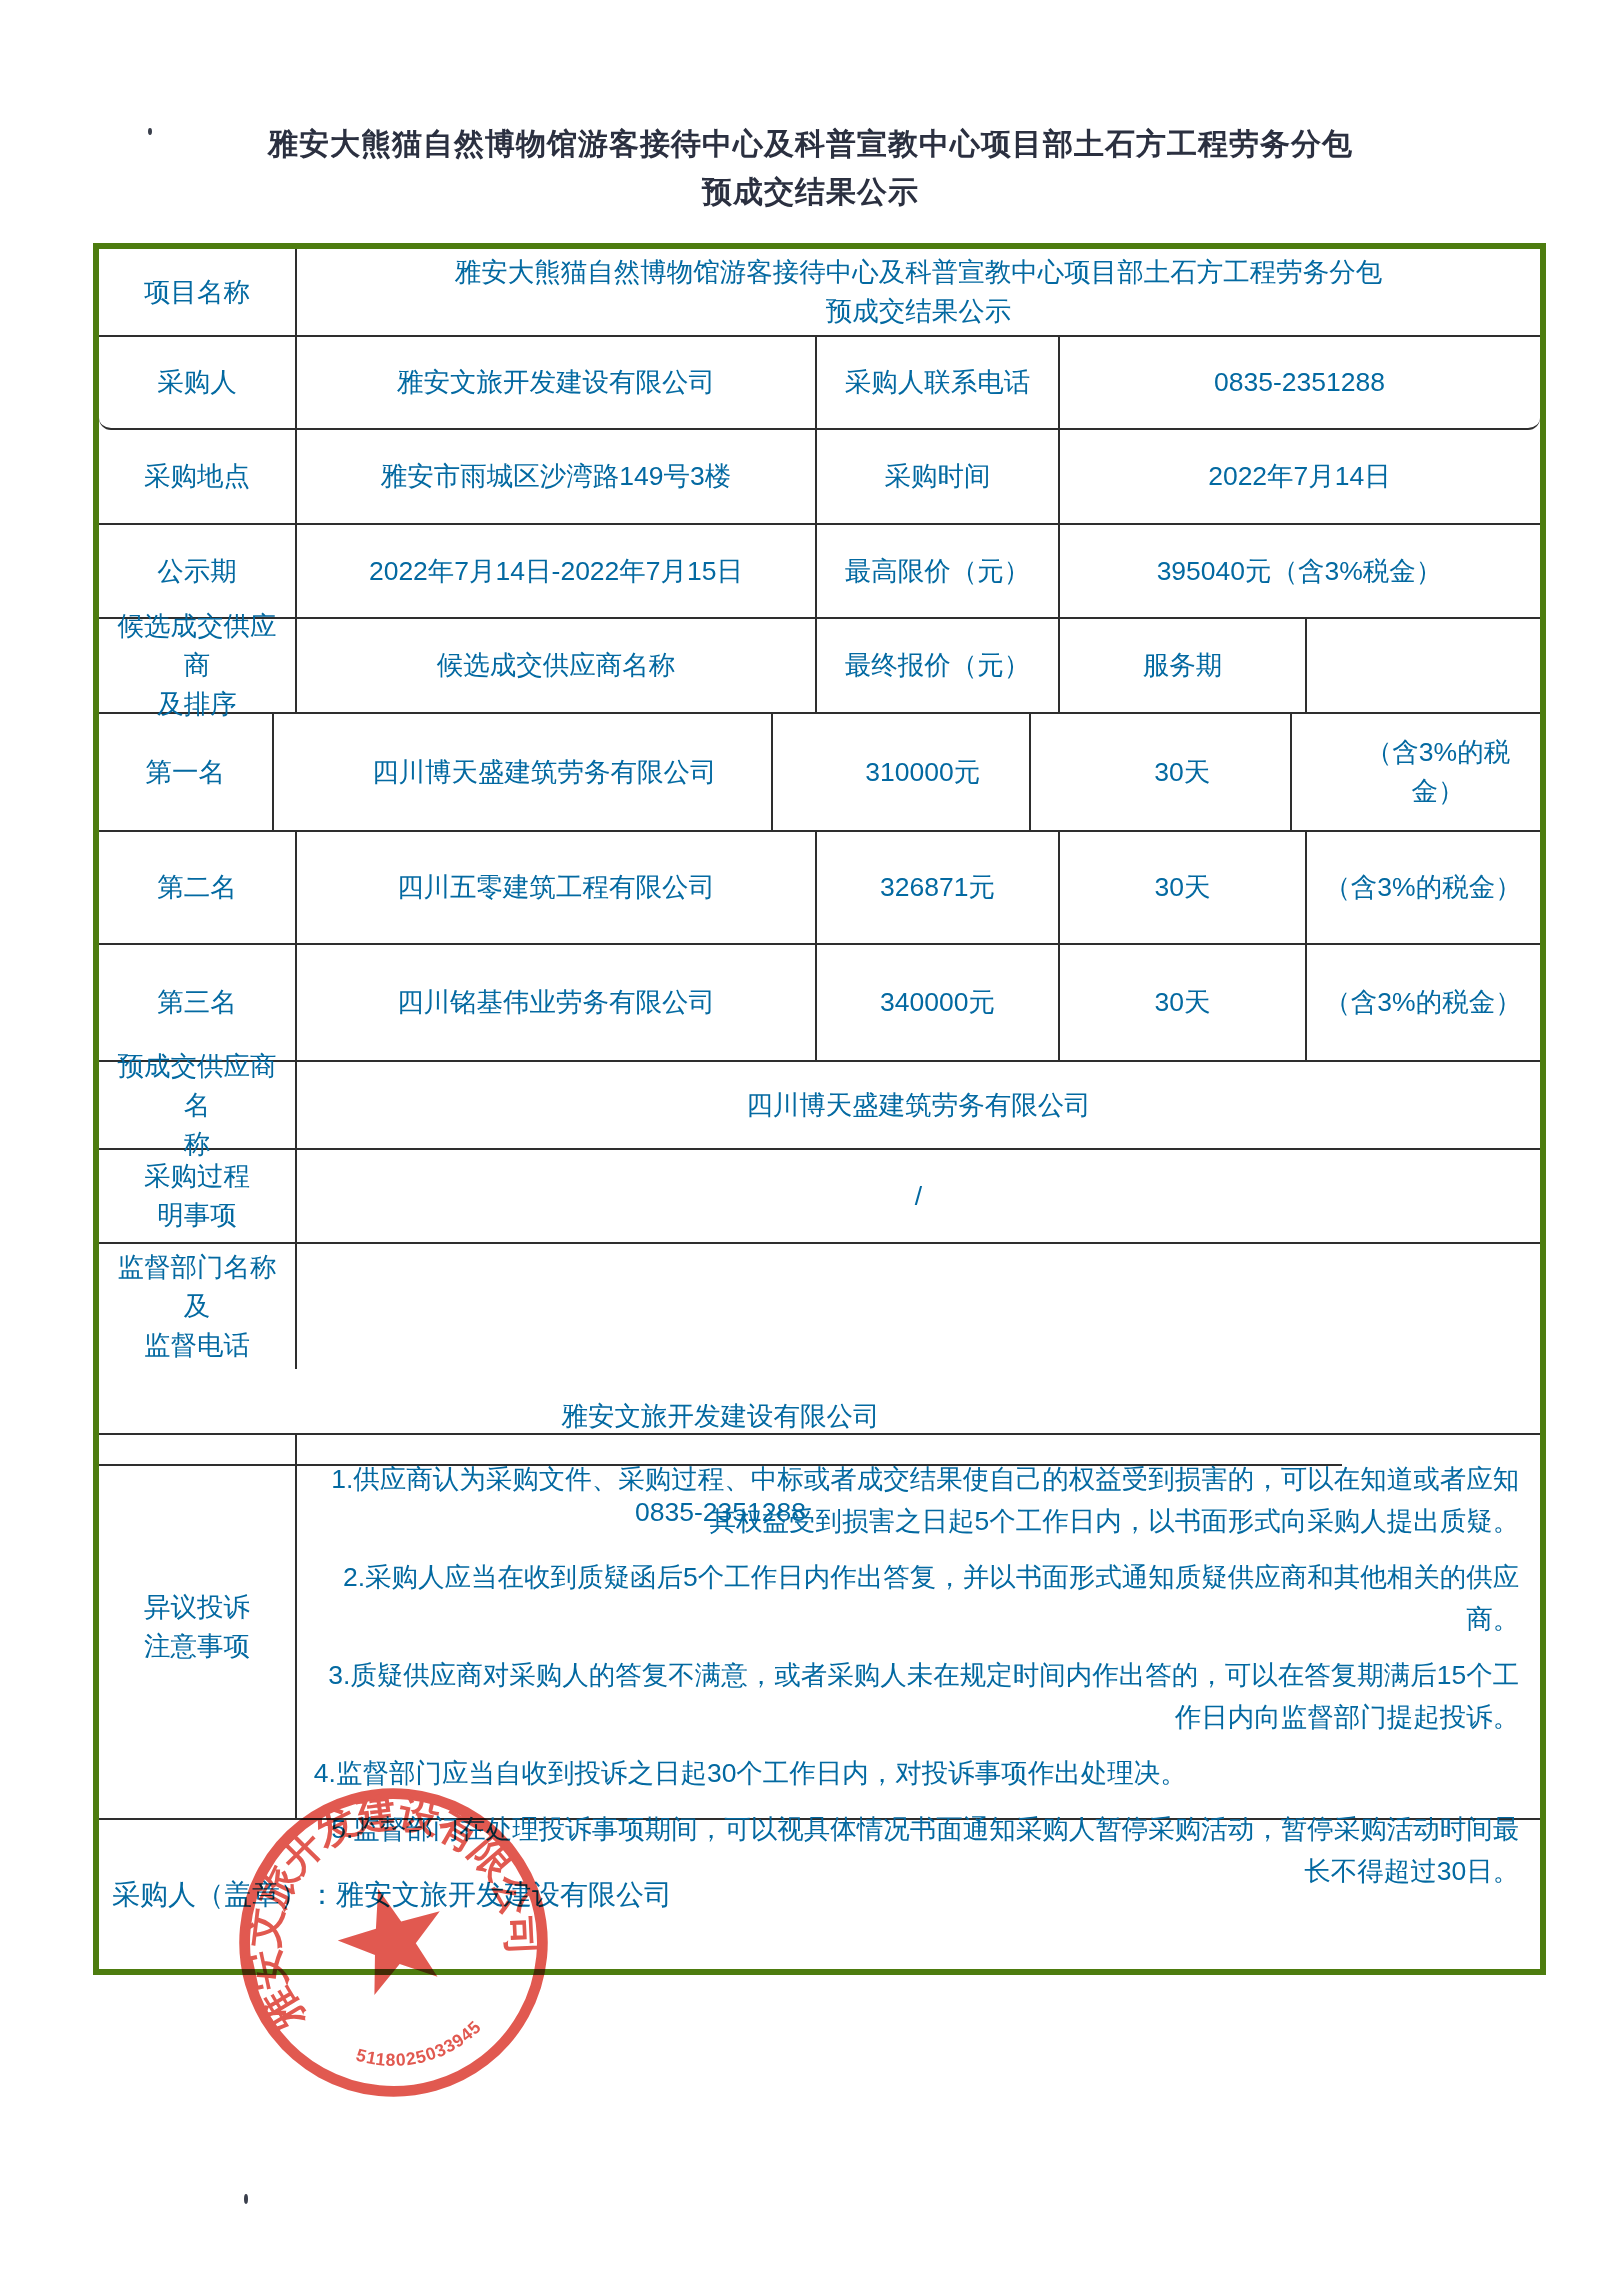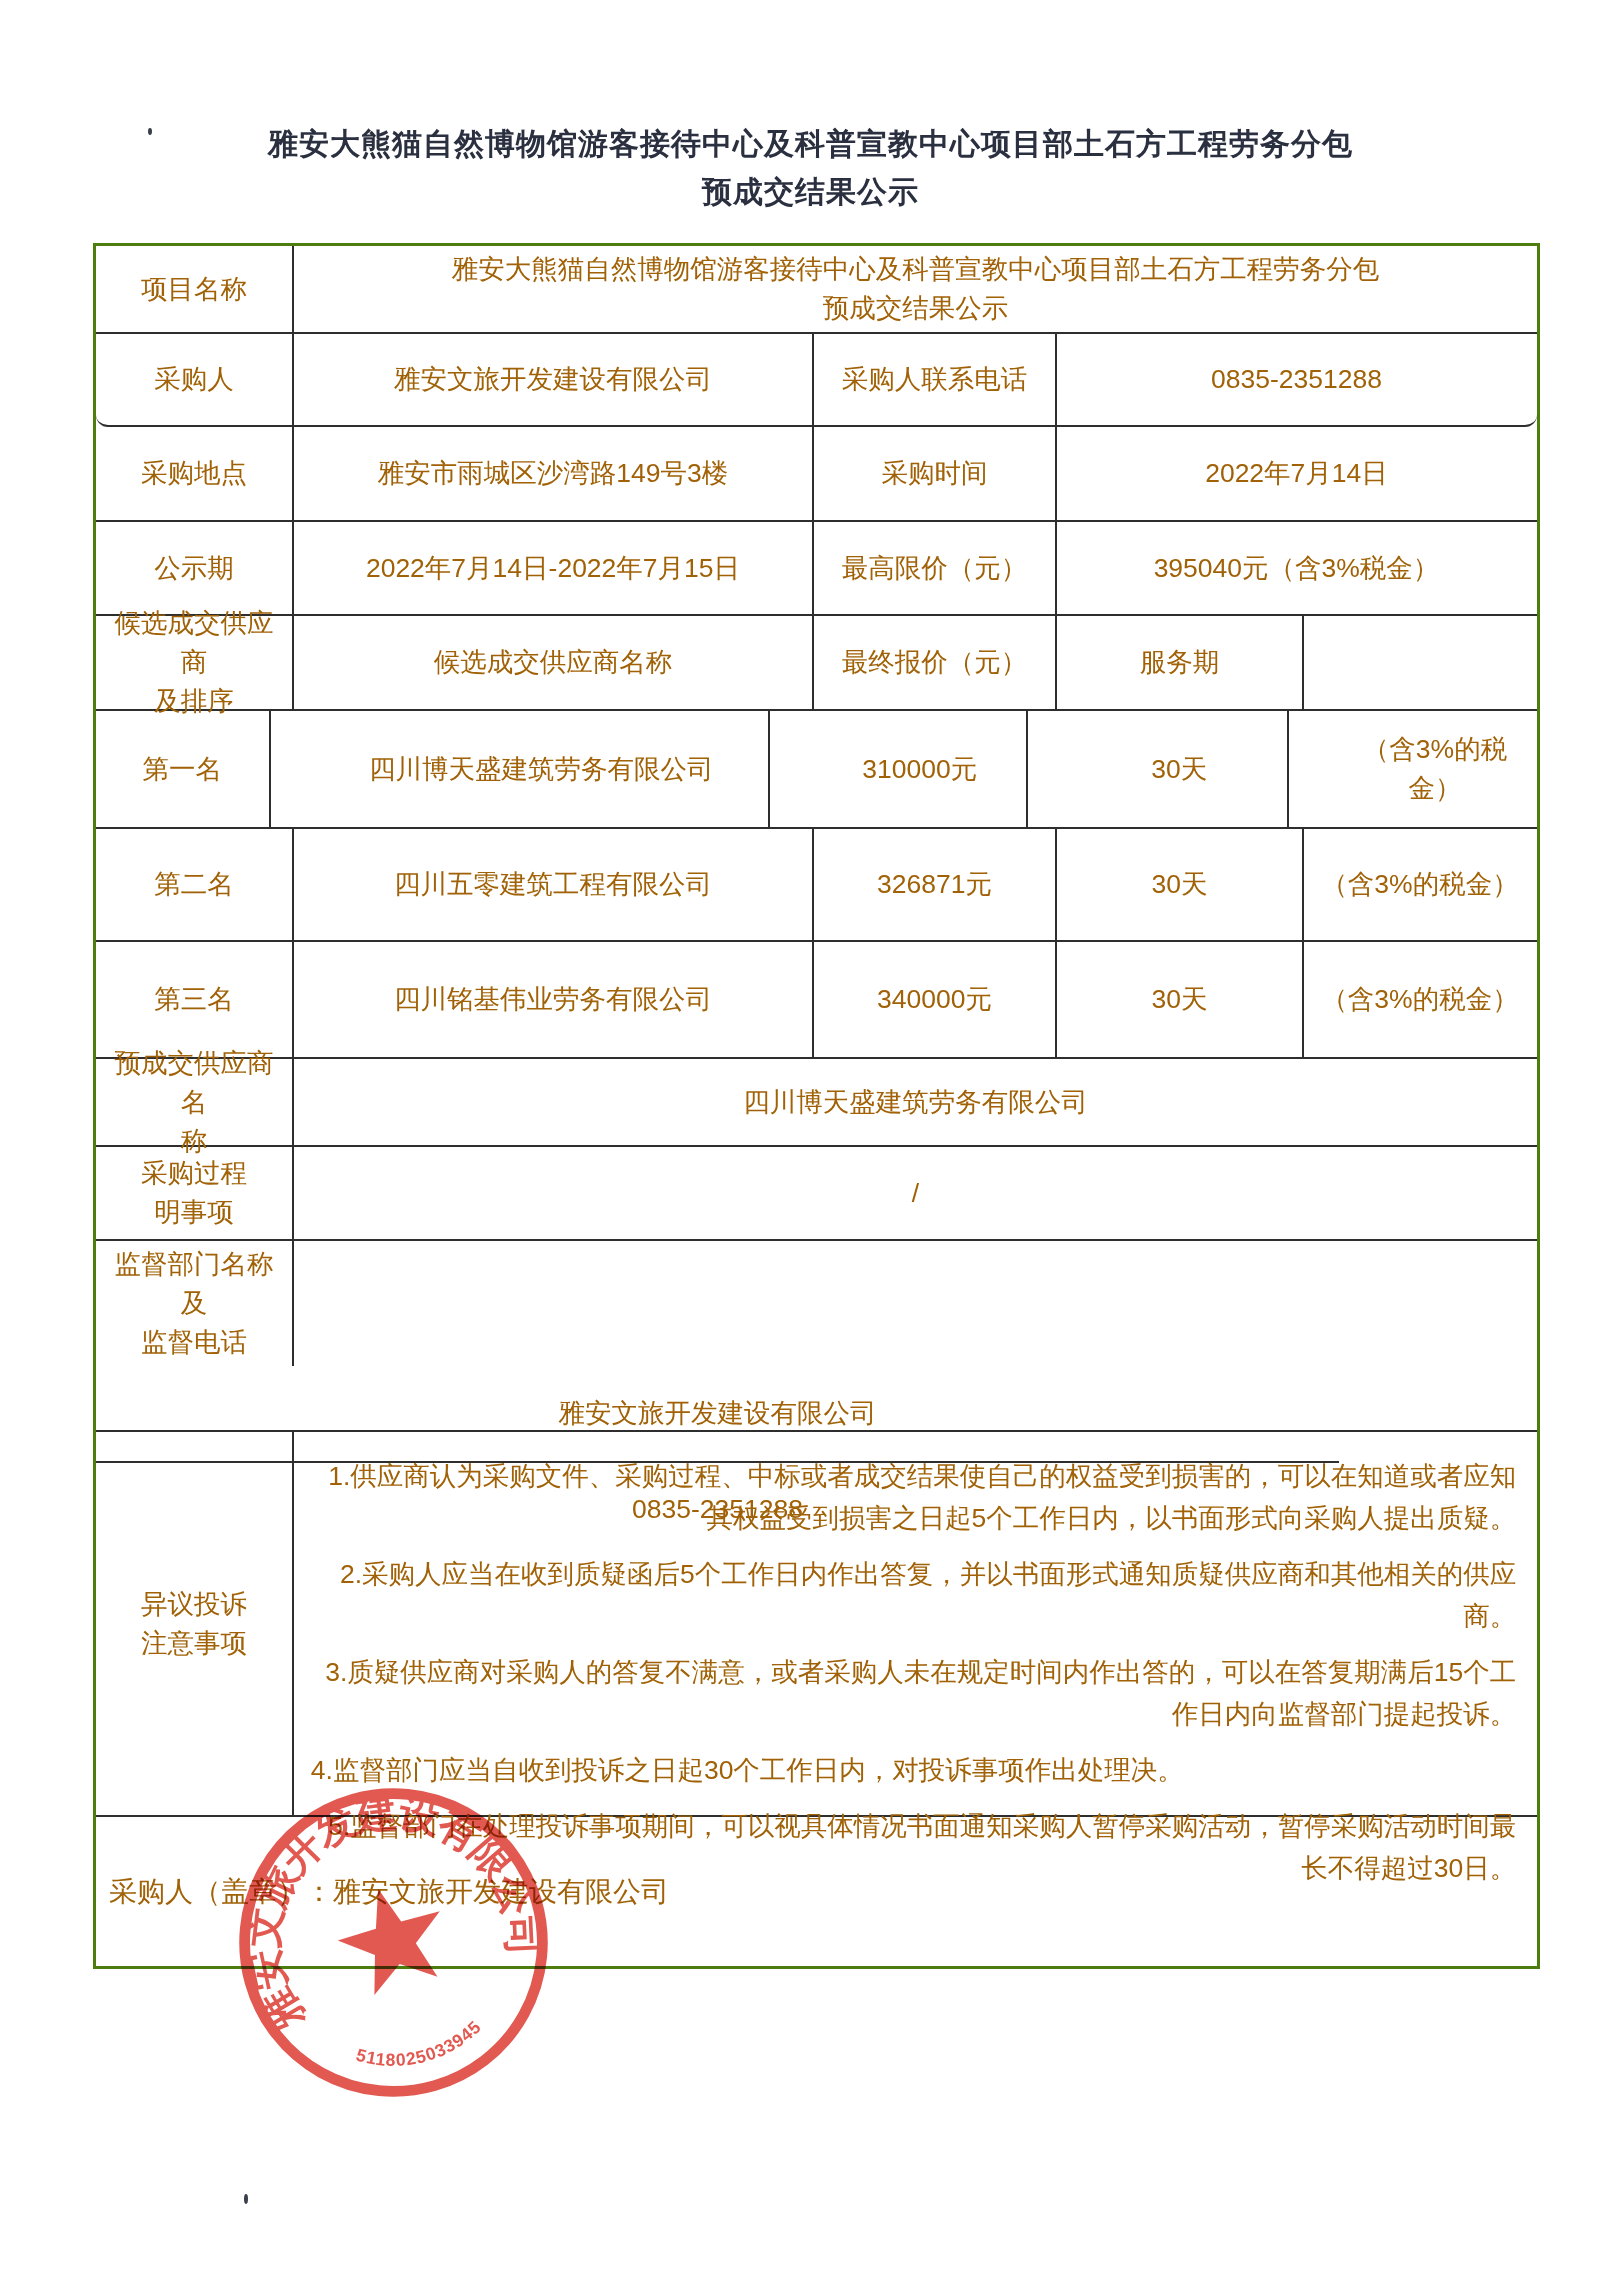--- a/index.html
+++ b/index.html
@@ -9,22 +9,22 @@
     color:#252a35;
   }
   .page-title{
     position:absolute;left:0;top:120px;width:100%;
     text-align:center;font-size:30px;font-weight:bold;
     line-height:48px;color:#2b3040;letter-spacing:1px;
     white-space:pre-line;
   }
   .doc-table{
     position:absolute;left:93px;top:243px;width:1441px;
-    border:3px solid #4d7c0f;box-sizing:content-box;
-    font-size:26.5px;color:#a16207;
+    border:6px solid #4d7c0f;box-sizing:content-box;
+    font-size:26.5px;color:#0369a1;
   }
   .row{display:flex;box-sizing:border-box;}
   .bb{border-bottom:2px solid #2e2e2e;}
   .cell{
     box-sizing:border-box;display:flex;align-items:center;justify-content:center;
     text-align:center;white-space:pre-line;line-height:39px;padding:3.9px 7.8px;
   }
   .br{border-right:2px solid #2e2e2e;}
   .c1{width:198px;}
   .c2{width:520px;}

